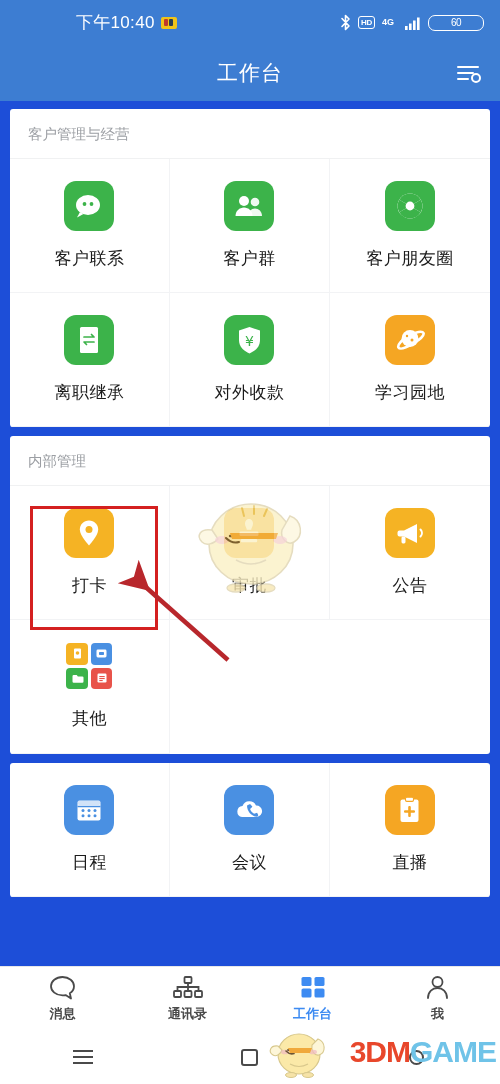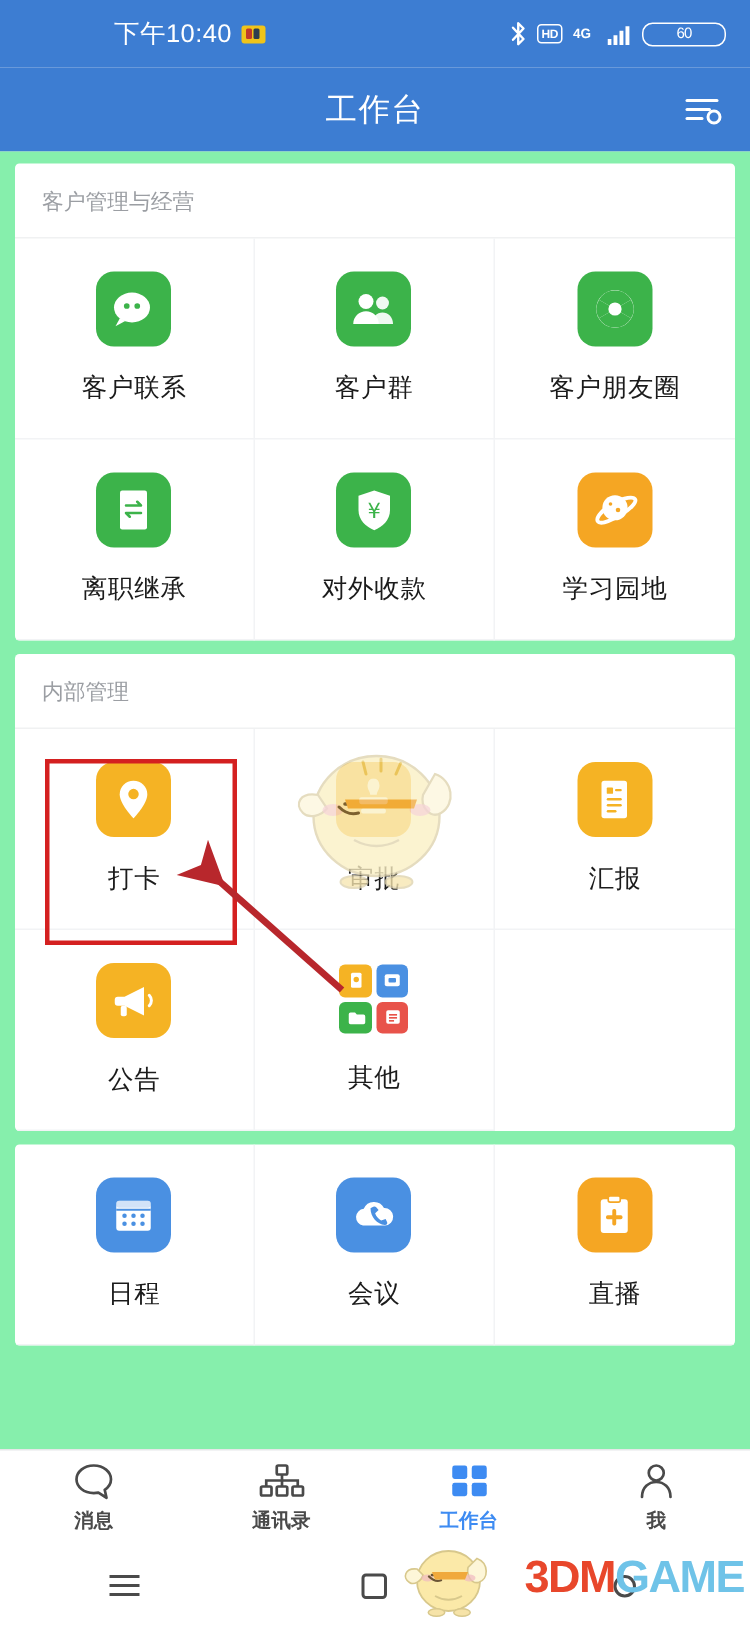--- a/index.html
+++ b/index.html
@@ -47,21 +47,21 @@
   }
   .header .title{font-size:21px;letter-spacing:1px;}
   .header .act{
     position:absolute;right:14px;top:50%;transform:translateY(-50%);
     width:34px;height:34px;display:flex;align-items:center;justify-content:center;
   }
 
   
   .content{
     position:absolute;top:101px;left:0;right:0;bottom:98px;
-    overflow:hidden;background:#86efac;
+    overflow:hidden;background:#1d4ed8;
   }
   .card{
     background:#fff;margin:9px 10px 0 10px;border-radius:3px;overflow:hidden;
   }
   .card:first-child{margin-top:8px;}
   .card-title{
     font-size:14.5px;color:#9b9ea3;padding:16px 18px 14px 18px;
     border-bottom:1px solid #f0f1f2;
   }
   .grid{display:flex;flex-wrap:wrap;}
@@ -277,33 +277,20 @@
         <div class="ico" style="background:#f5b324">
           <svg width="26" height="28" viewBox="0 0 26 28">
             <path d="M9 4.5 a4 4.6 0 0 1 8 0 c0 3-1.8 4.3-1.8 6.3h-4.4 C10.8 8.8 9 7.5 9 4.5Z" fill="#fff"></path>
             <rect x="3.5" y="12.5" width="19" height="4.6" rx="1.4" fill="#fff"></rect>
             <rect x="4.8" y="20" width="16.4" height="3.3" rx="1.2" fill="#fff"></rect>
           </svg>
         </div>
         <span class="lab">审批</span>
       </div>
 
-      <div class="cell">
-        <div class="ico" style="background:#f5b324">
-          <svg width="25" height="30" viewBox="0 0 25 30">
-            <rect x="4" y="2.5" width="17" height="25" rx="1.8" fill="#fff"></rect>
-            <rect x="7.5" y="7" width="4.2" height="4.2" rx="0.6" fill="#f5b324"></rect>
-            <rect x="13" y="8" width="4.5" height="1.5" rx=".7" fill="#f5b324"></rect>
-            <rect x="7.5" y="14" width="10" height="1.6" rx=".8" fill="#f5b324"></rect>
-            <rect x="7.5" y="18" width="10" height="1.6" rx=".8" fill="#f5b324"></rect>
-            <rect x="7.5" y="22" width="6.5" height="1.6" rx=".8" fill="#f5b324"></rect>
-          </svg>
-        </div>
-        <span class="lab">汇报</span>
-      </div>
 
       <div class="cell">
         <div class="ico" style="background:#f5b324">
           <svg width="32" height="26" viewBox="0 0 32 26">
             <path d="M23 4 L10 10.5 H5.5 a2 2 0 0 0-2 2 v2 a2 2 0 0 0 2 2 H10 L23 23 Z" fill="#fff"></path>
             <rect x="7.5" y="16.5" width="4" height="7" rx="1.4" fill="#fff"></rect>
             <path d="M26.5 9.5 a5 5 0 0 1 0 7" fill="none" stroke="#fff" stroke-width="2" stroke-linecap="round"></path>
           </svg>
         </div>
         <span class="lab">公告</span>

